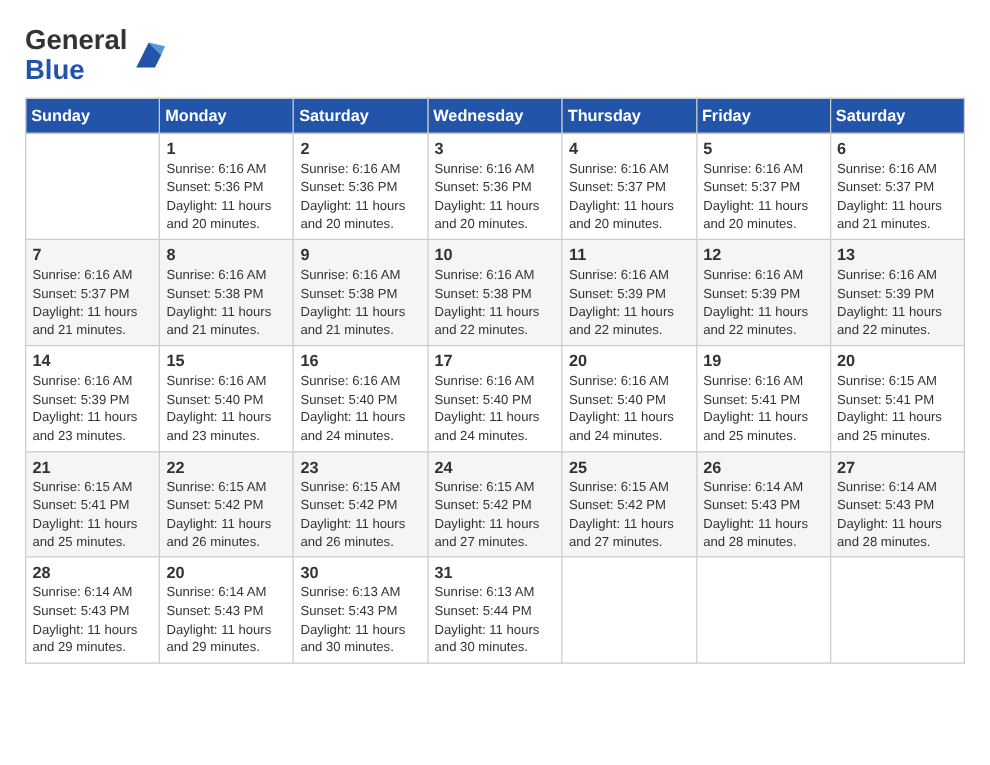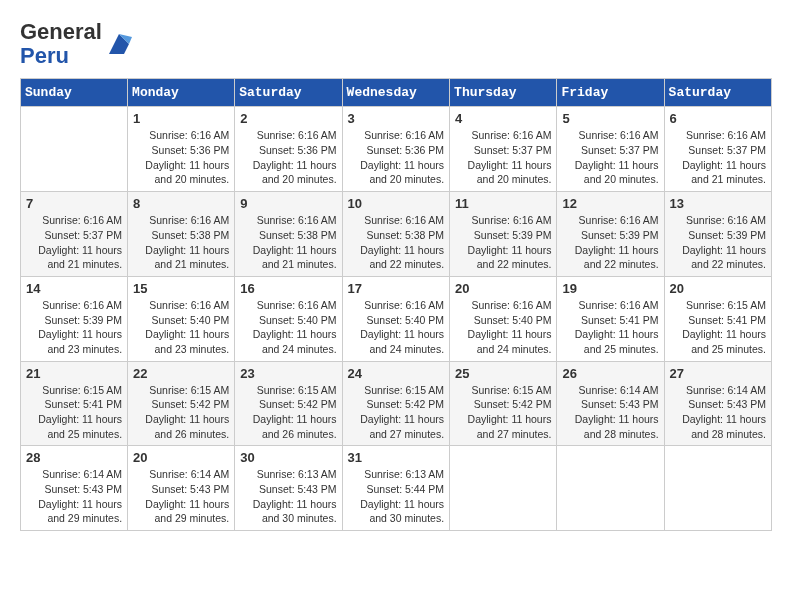--- a/index.html
+++ b/index.html
@@ -50,21 +50,20 @@
       font-size: 11px;
     }
     .calendar-table th {
       background-color: #2255aa;
       color: white;
       padding: 6px 4px;
       text-align: left;
       font-size: 13px;
       font-weight: bold;
       border: 1px solid #ccc;
-      font-family: Liberation Mono, monospace;
     }
     .calendar-table td {
       border: 1px solid #ccc;
       vertical-align: top;
       padding: 4px 5px;
       height: 80px;
       width: 108px;
       background: #fff;
     }
     .calendar-table tr:nth-child(even) td {
@@ -74,36 +73,35 @@
       font-weight: bold;
       font-size: 13px;
       color: #333;
       display: block;
       margin-bottom: 2px;
     }
     .day-info {
       font-size: 10.5px;
       color: #333;
       line-height: 1.4;
-      text-align: right;
     }
     .empty-cell {
       background: #fff !important;
     }
   </style>
 </head>
 <body>
 
 <div class="header-area">
   <div class="logo">
     <div>
       <div style="display:flex;align-items:center;">
         <span class="logo-text">
           <span class="logo-general">General</span><br>
-          <span class="logo-blue">Peru</span>
+          <span class="logo-blue">Blue</span>
         </span>
         <svg class="logo-icon" viewBox="0 0 30 30" xmlns="http://www.w3.org/2000/svg">
           <polygon points="5,25 15,5 25,15 20,25" fill="#2255aa"></polygon>
           <polygon points="15,5 25,15 28,8" fill="#5599dd"></polygon>
         </svg>
       </div>
     </div>
   </div>
 </div>
 

